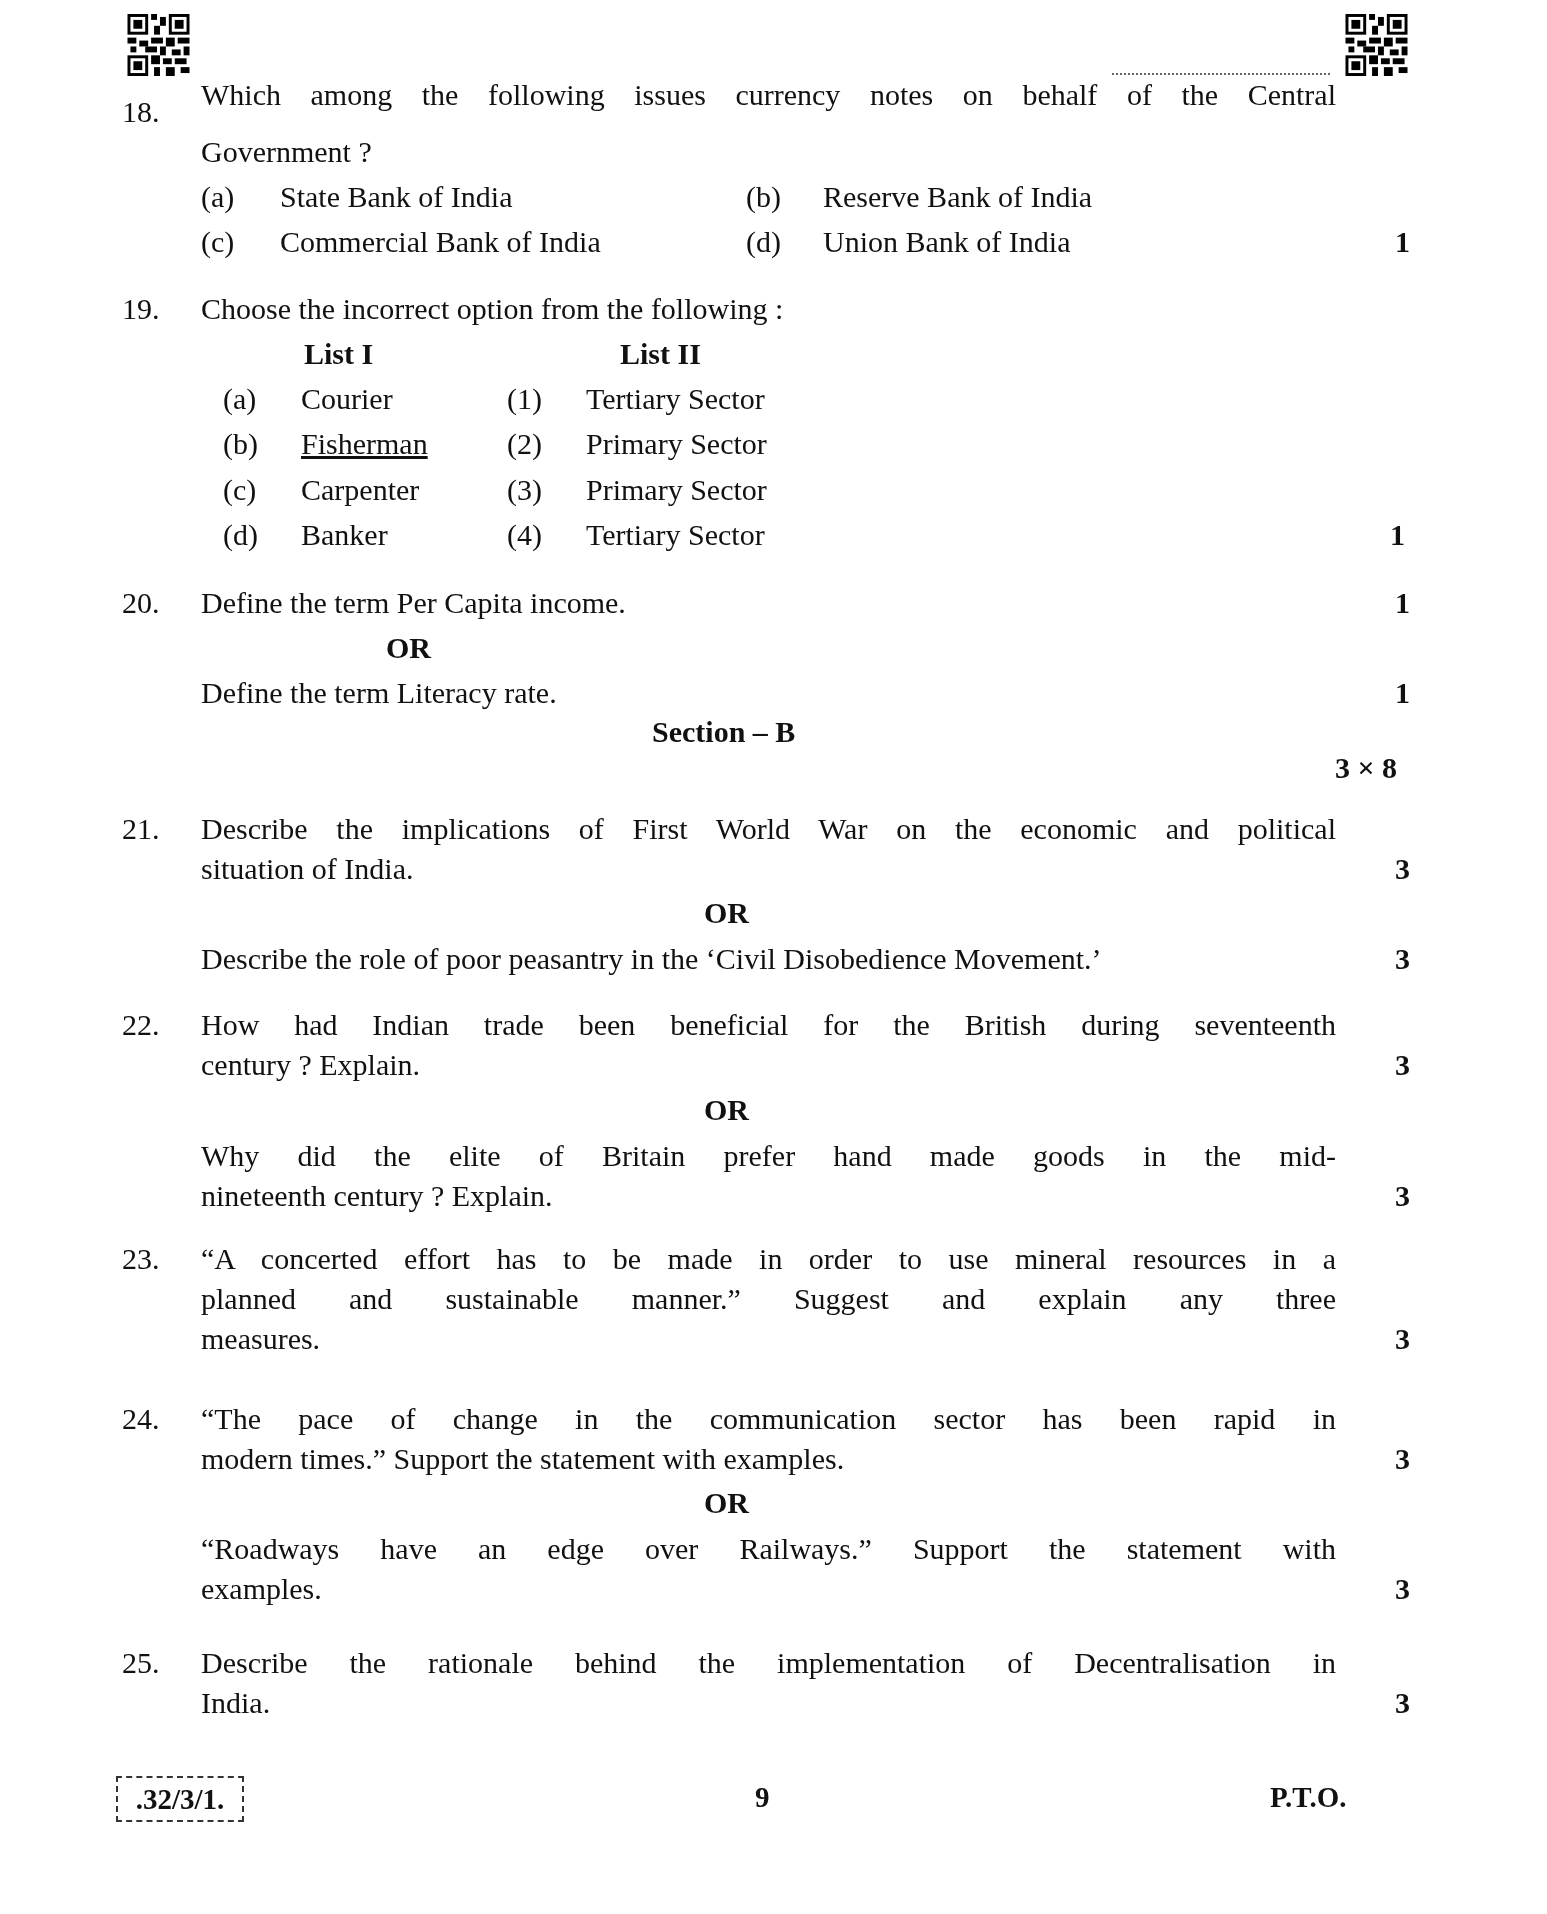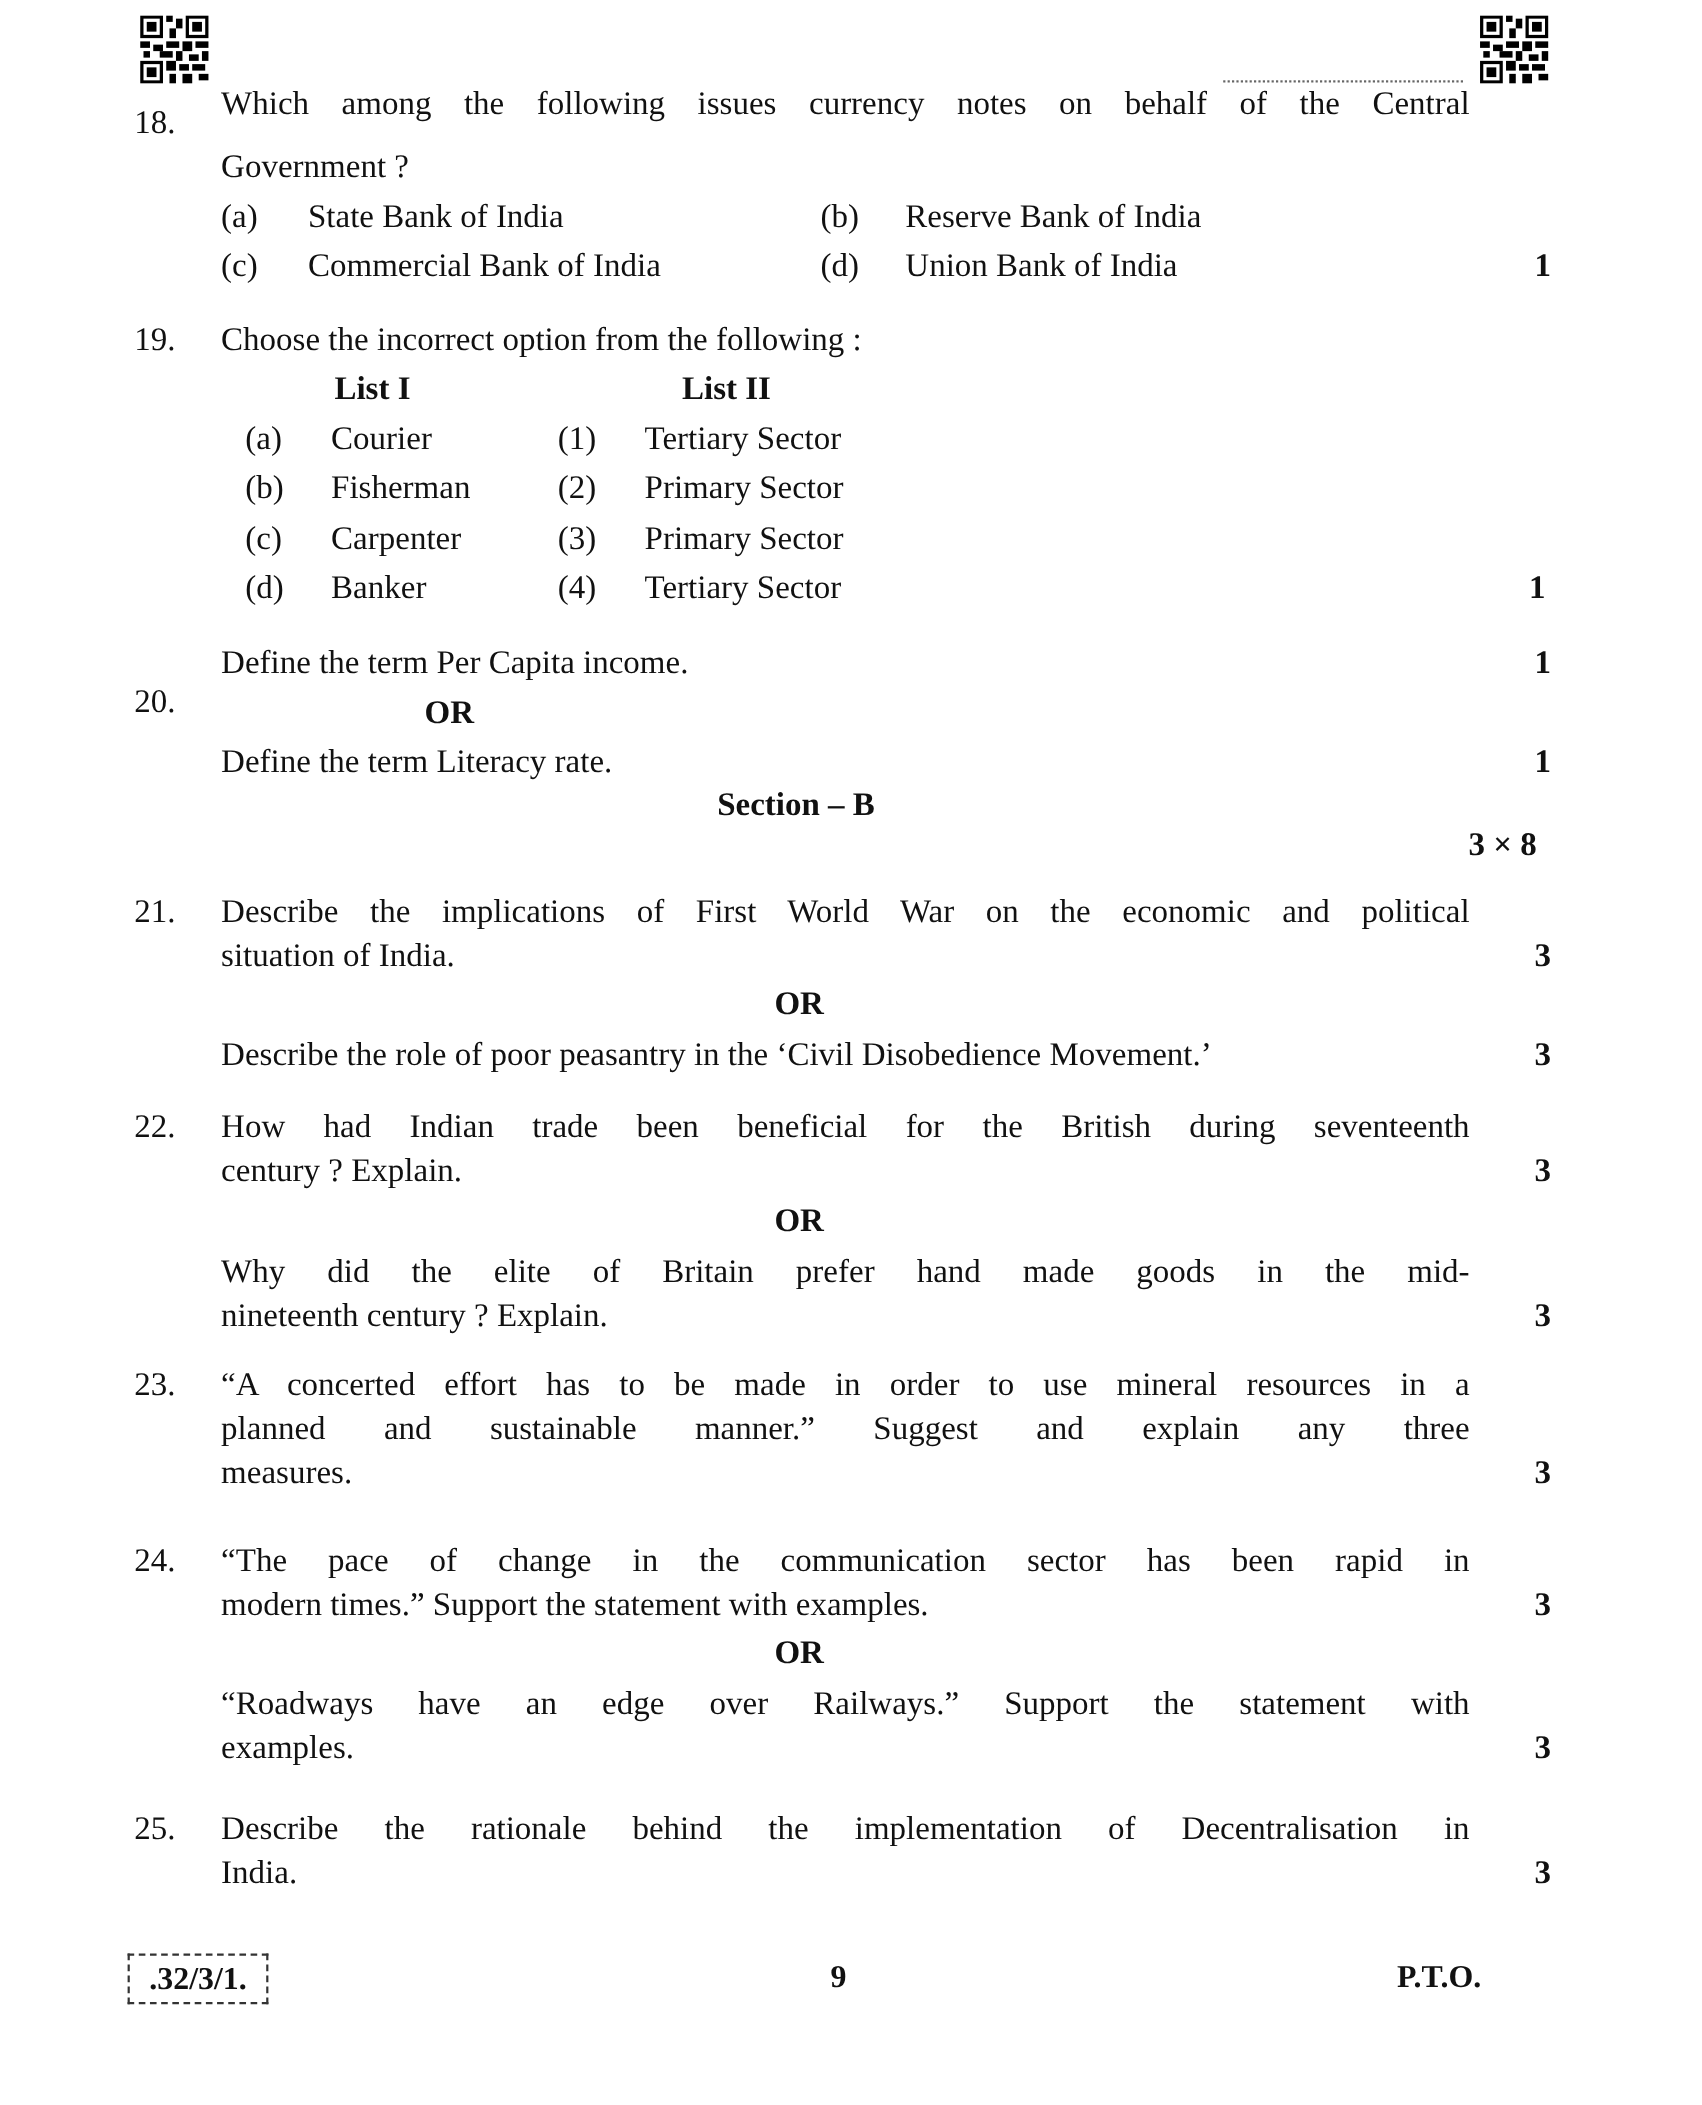--- a/index.html
+++ b/index.html
@@ -110,38 +110,38 @@
   <div class="abs t" style="left:201px;top:289px;">Choose the incorrect option from the following :</div>
   <div class="abs t b" style="left:304px;top:334px;">List I</div>
   <div class="abs t b" style="left:620px;top:334px;">List II</div>
 
   <div class="abs t" style="left:223px;top:379px;">(a)</div>
   <div class="abs t" style="left:301px;top:379px;">Courier</div>
   <div class="abs t" style="left:507px;top:379px;">(1)</div>
   <div class="abs t" style="left:586px;top:379px;">Tertiary Sector</div>
 
   <div class="abs t" style="left:223px;top:424px;">(b)</div>
-  <div class="abs t" style="left:301px;top:424px;">Fisherman</div>
+  <div class="abs t" style="left:301px;top:424px;text-decoration:underline;">Fisherman</div>
   <div class="abs t" style="left:507px;top:424px;">(2)</div>
   <div class="abs t" style="left:586px;top:424px;">Primary Sector</div>
 
   <div class="abs t" style="left:223px;top:470px;">(c)</div>
   <div class="abs t" style="left:301px;top:470px;">Carpenter</div>
   <div class="abs t" style="left:507px;top:470px;">(3)</div>
   <div class="abs t" style="left:586px;top:470px;">Primary Sector</div>
 
   <div class="abs t" style="left:223px;top:515px;">(d)</div>
   <div class="abs t" style="left:301px;top:515px;">Banker</div>
   <div class="abs t" style="left:507px;top:515px;">(4)</div>
   <div class="abs t" style="left:586px;top:515px;">Tertiary Sector</div>
   <div class="mark" style="top:515px;left:1385px;">1</div>
 </div>
 
 <div>
-  <div class="num" style="top:583px;margin-top:35px;">20.</div>
+  <div class="num" style="top:583px;">20.</div>
   <div class="abs t" style="left:201px;top:583px;">Define the term Per Capita income.</div>
   <div class="mark" style="top:583px;">1</div>
   <div class="or" style="left:386px;top:628px;">OR</div>
   <div class="abs t" style="left:201px;top:673px;">Define the term Literacy rate.</div>
   <div class="mark" style="top:673px;">1</div>
 </div>
 
 <div class="abs t b" style="left:652px;top:712px;">Section – B</div>
 <div class="abs t b" style="left:1335px;top:748px;">3 × 8</div>
 

